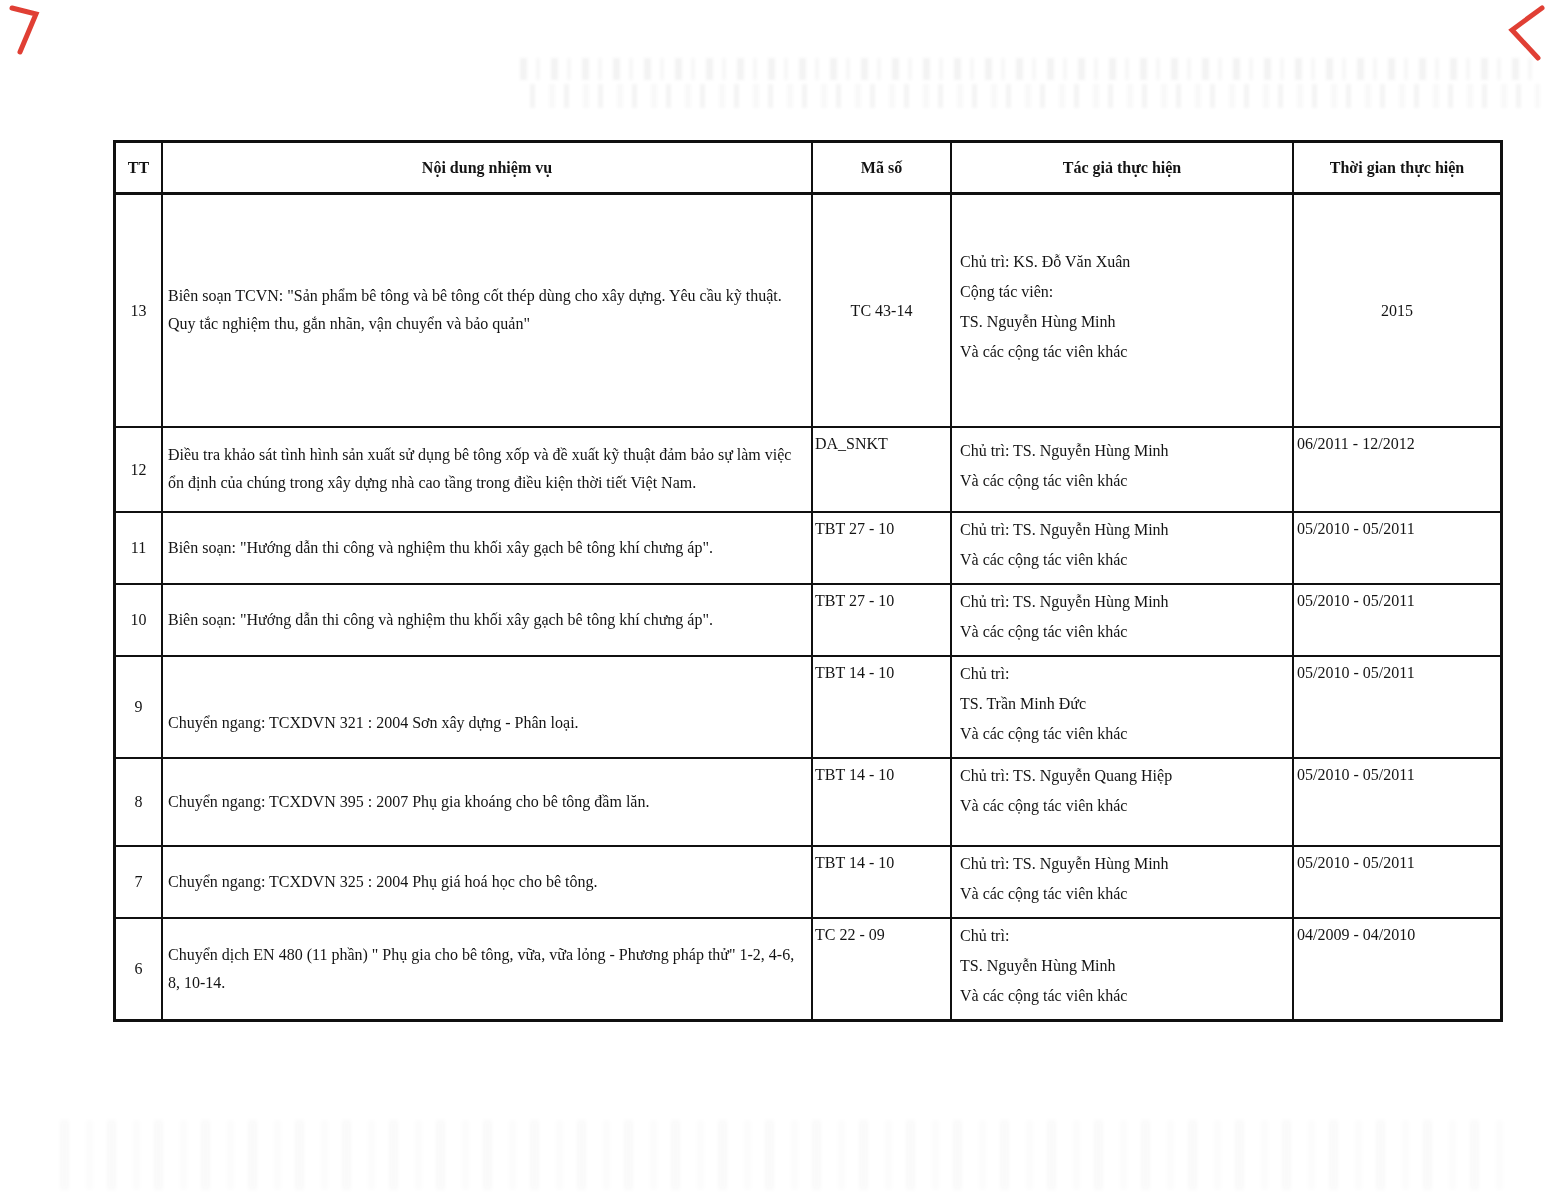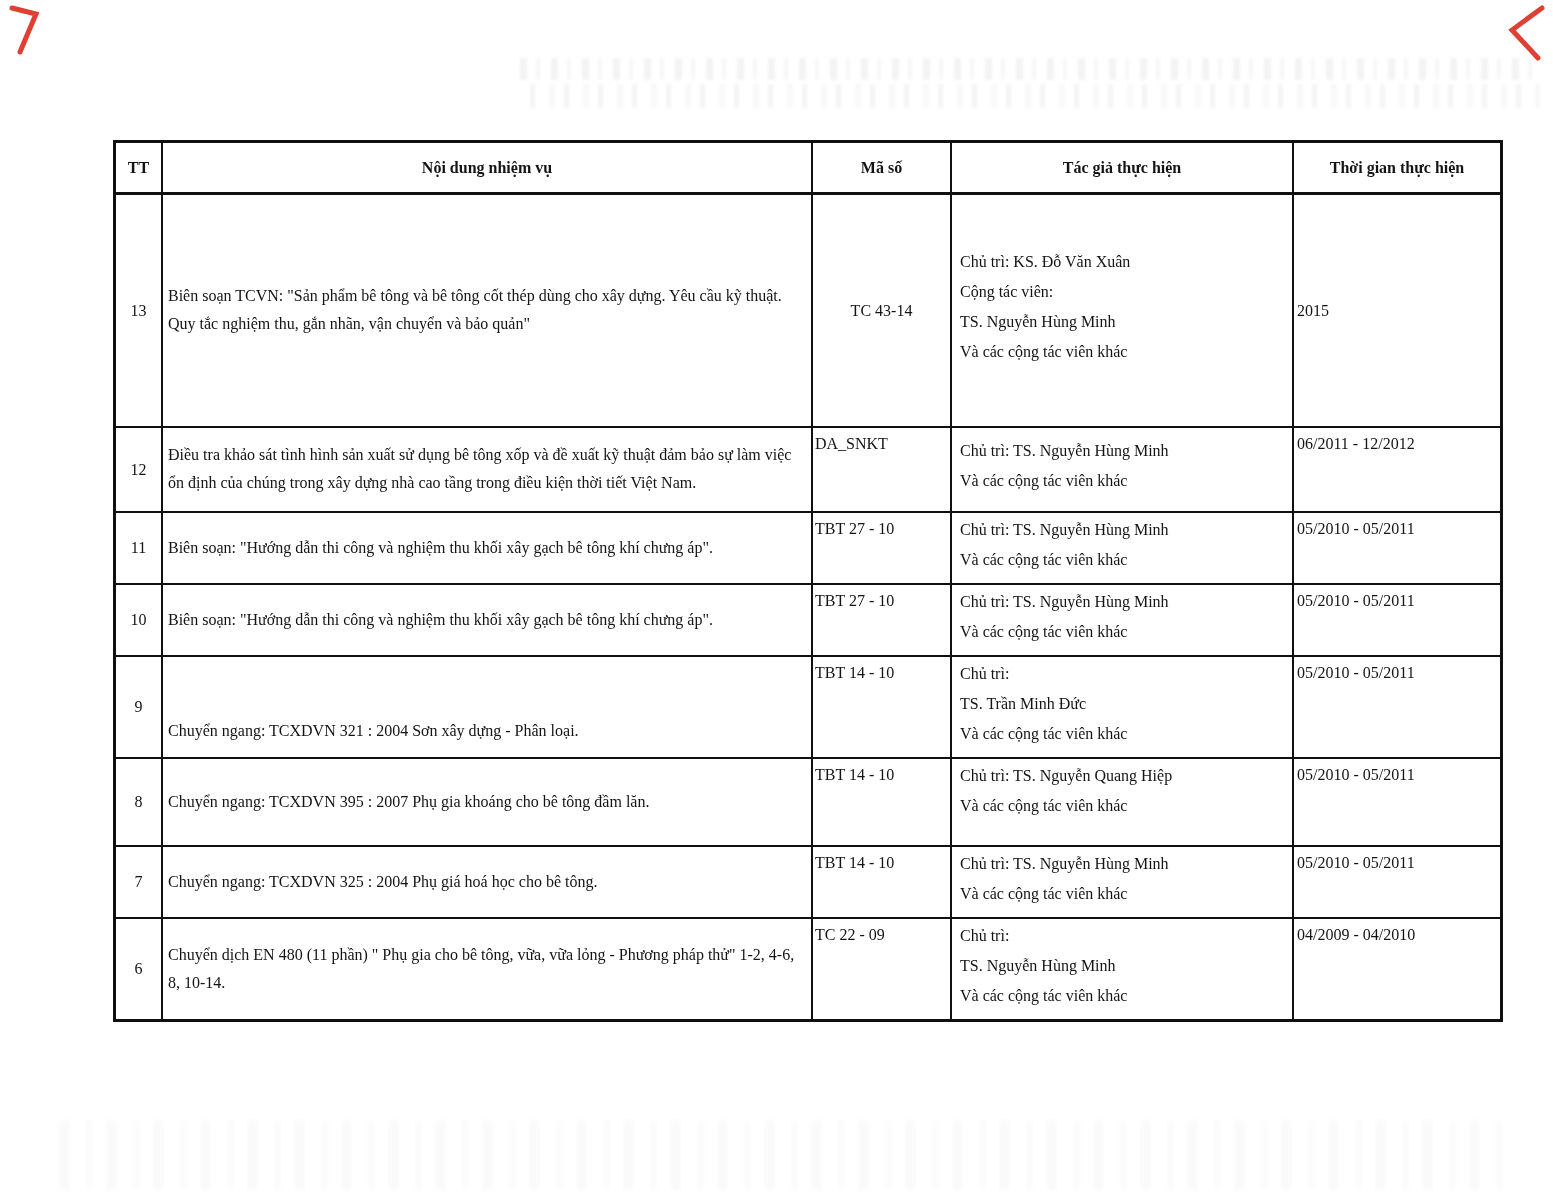--- a/index.html
+++ b/index.html
@@ -38,23 +38,23 @@
   tr.row-13{height:233px;}
   tr.row-12{height:85px;}
   tr.row-11{height:70px;margin-left:28px;}
   tr.row-10{height:70px;font-family:Liberation Serif, serif;}
   tr.row-9{height:90px;}
   tr.row-8{height:88px;}
   tr.row-7{height:72px;}
   tr.row-6{height:90px;}
 
   tr.row-13 td.col-ma_so{vertical-align:middle;text-align:center;}
-  tr.row-13 td.col-thoi_gian{vertical-align:middle;}
+  tr.row-13 td.col-thoi_gian{vertical-align:middle;text-align:center;}
   tr.row-13 td.col-tac_gia{vertical-align:middle;}
-  tr.row-9 td.col-content{vertical-align:bottom;padding-bottom:12px;}
+  tr.row-9 td.col-content{vertical-align:bottom;padding-bottom:20px;}
   tr.row-9 td.col-tac_gia,
   tr.row-8 td.col-tac_gia,
   tr.row-6 td.col-tac_gia{vertical-align:top;}
 </style>
 </head>
 <body>
 
 <div id="page">
 
   <div id="ghost-top-1" class="ghost-band"></div>

